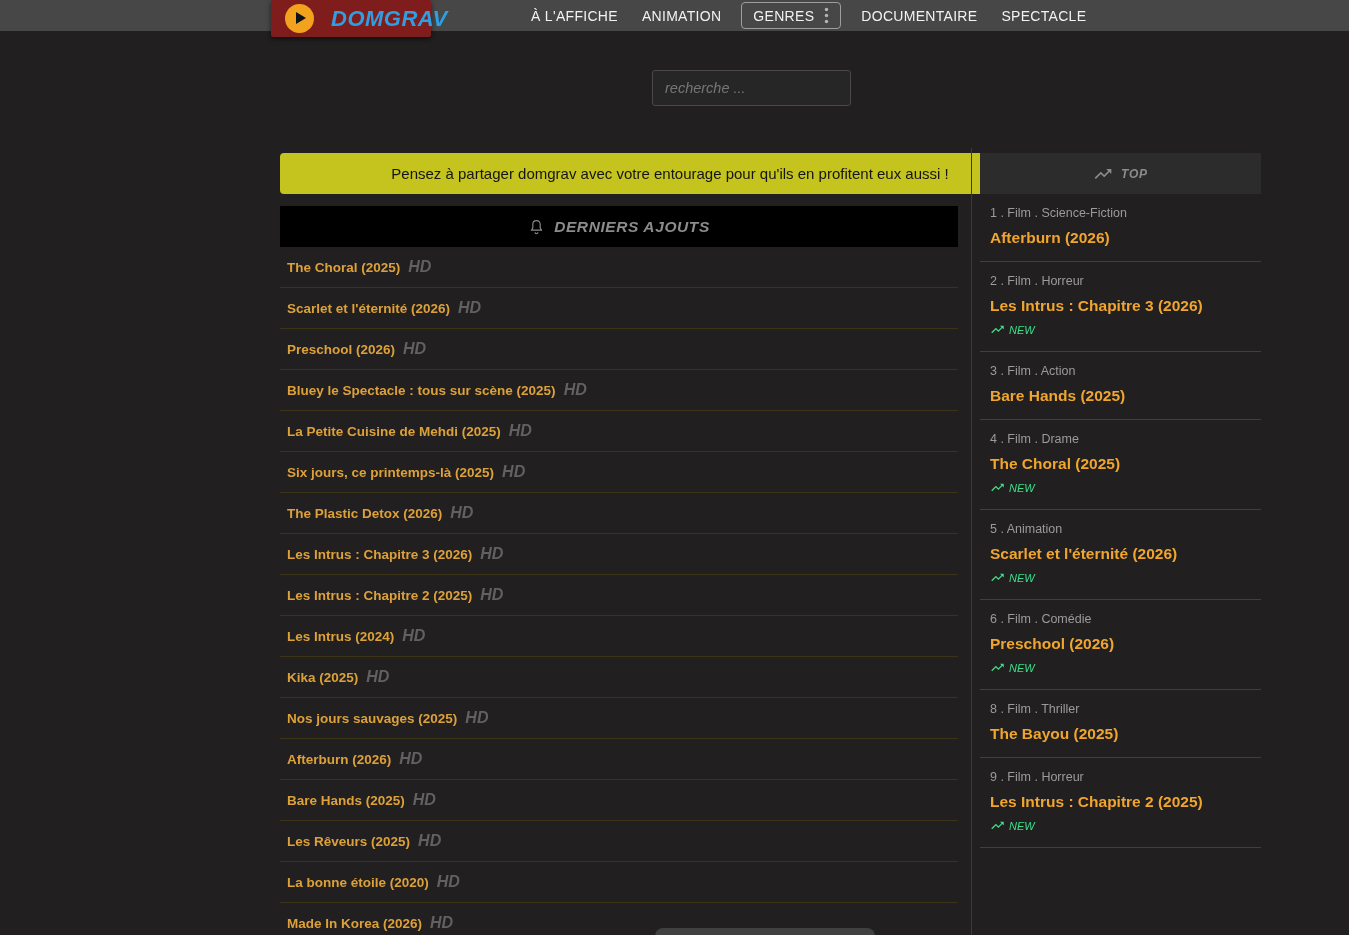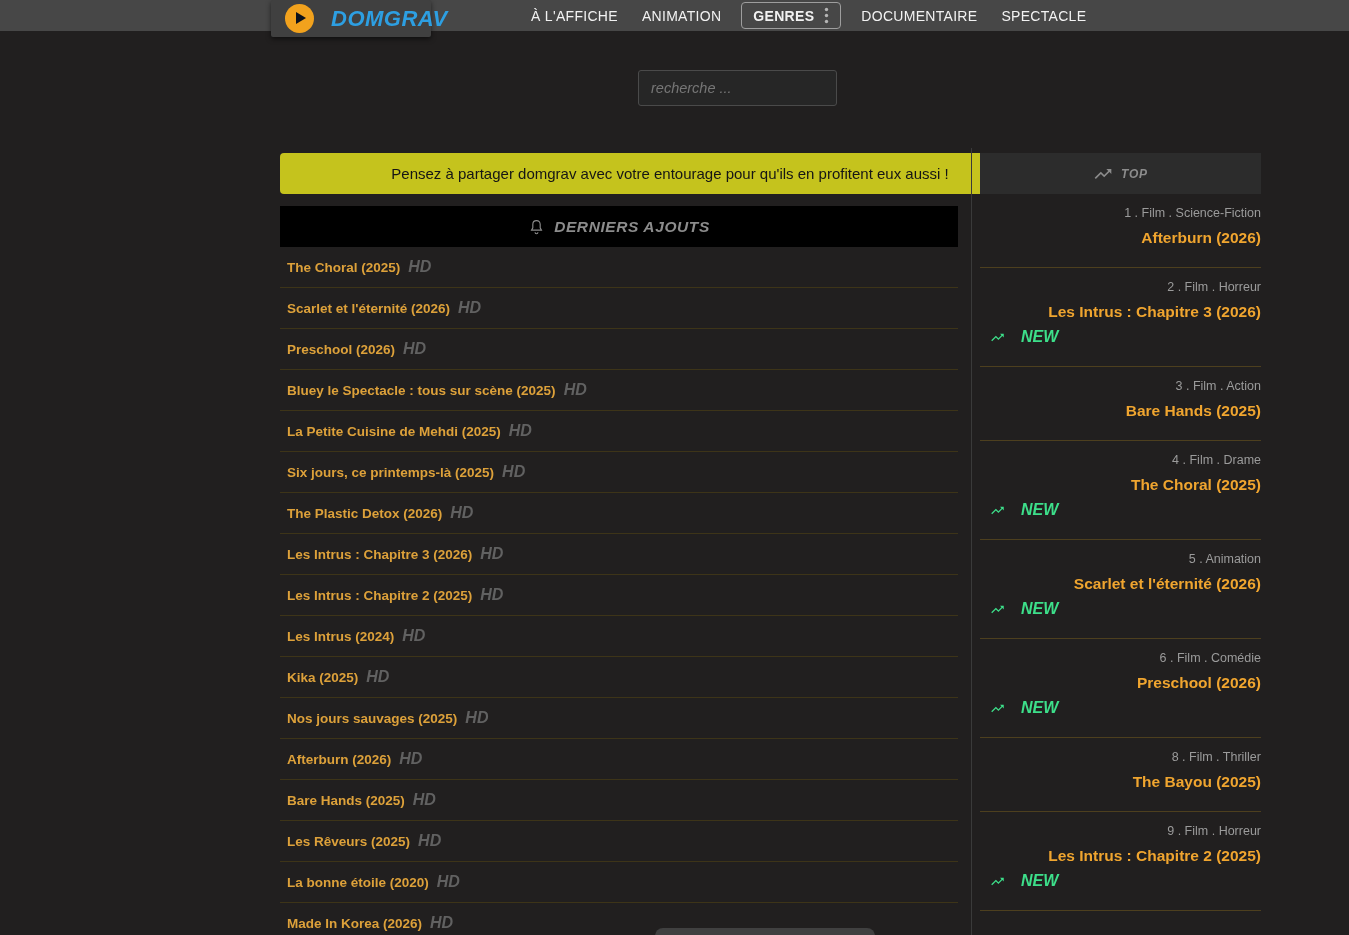--- a/index.html
+++ b/index.html
@@ -2,34 +2,34 @@
 <html><head>
 <meta charset="utf-8">
 <style>
   * { margin:0; padding:0; box-sizing:border-box; }
   html,body { background:#1a1a1a; }
   body { font-family:"Liberation Sans", sans-serif; }
   .page { position:relative; width:1349px; height:935px; background:#211f1f; overflow:hidden; margin:0 auto; }
 
   
   .navbar { position:absolute; left:0; top:0; width:100%; height:31px; background:#474747; }
-  .logo { position:absolute; left:271px; top:0; width:160px; height:37px; background:#404040;
+  .logo { position:absolute; left:271px; top:0; width:160px; height:37px; background:#7f1d1d;
           display:flex; align-items:center; border-radius:2px; box-shadow:0 2px 5px rgba(0,0,0,.55); z-index:5; cursor:pointer; }
   .logo-circle { position:relative; width:29px; height:29px; border-radius:50%; background:#f2a21d; margin-left:14px; flex:0 0 auto; }
   .logo-circle::after { content:""; position:absolute; left:11px; top:8px;
           border-left:10px solid #0c121c; border-top:6.5px solid transparent; border-bottom:6.5px solid transparent; }
   .logo-text { color:#2d9fe2; font-size:22px; font-weight:bold; font-style:italic; margin-left:17px; letter-spacing:.5px; }
   .nav-menu { position:absolute; left:531px; top:0; height:31px; display:flex; align-items:center; gap:24px; }
   .nav-link { color:#f2f2f2; font-size:14px; letter-spacing:.3px; text-decoration:none; cursor:pointer; white-space:nowrap; }
   .genres-box { display:flex; align-items:center; gap:10px; border:1px solid #9e9e9e; border-radius:4px;
-          padding:4px 11px; margin:0 -4px;font-weight:bold; }
+          padding:4px 11px; margin:0 -4px; }
   .kebab { display:block; }
 
   
-  .search-input { position:absolute; left:638px; top:70px; width:199px; height:36px; background:#262626;
+  .search-input { position:absolute; left:652px; top:70px; width:199px; height:36px; background:#262626;
           border:1px solid #4a4a4a; border-radius:3px; color:#b5b5b5; font-style:italic; font-size:14.5px;
           padding:0 12px; font-family:"Liberation Sans", sans-serif; outline:none; }
   .search-input::placeholder { color:#767676; font-style:italic; }
 
   
   .banner { position:absolute; left:280px; top:153px; width:780px; height:41px; background:#c5c31d; border-radius:4px;
           color:#151515; font-size:15px; display:flex; align-items:center; justify-content:center; }
 
   
   .latest-header { position:absolute; left:280px; top:206px; width:678px; height:41px; background:#000000;
@@ -40,26 +40,26 @@
   .movie-row { height:41px; border-bottom:1px solid #3d3418; display:flex; align-items:center; padding-left:7px; gap:8px; }
   .movie-title { color:#dda13a; font-weight:bold; font-size:13.5px; text-decoration:none; cursor:pointer; }
   .hd { color:#616161; font-weight:bold; font-style:italic; font-size:16px; }
 
   
   .v-divider { position:absolute; left:971px; top:148px; width:1px; height:787px; background:#3a3a3a; }
   .sidebar { position:absolute; left:980px; top:153px; width:281px; }
   .top-header { height:41px; background:#2c2c2c; color:#8c8c8c; font-weight:bold; font-style:italic; font-size:12px;
           letter-spacing:.8px; display:flex; align-items:center; justify-content:center; gap:8px; }
   .top-item { padding:12px 0 0 10px; border-bottom:1px solid #4d3f1e; }
-  .top-item { padding-bottom:20px;text-align:right; }
+  .top-item { padding-bottom:14px; }
   .top-meta { color:#9b9b9b; font-size:12.5px; }
   .top-title { display:inline-block; margin-top:9px; color:#f0a52f; font-weight:bold; font-size:15.5px;
           text-decoration:none; cursor:pointer; }
-  .top-badge { margin-top:7px; display:flex; align-items:center; gap:16px; color:#3ddf8a;
-          font-size:16px; font-weight:bold; font-style:italic; }
+  .top-badge { margin-top:7px; display:flex; align-items:center; gap:4px; color:#3ddf8a;
+          font-size:11px; font-weight:normal; font-style:italic; }
   .top-badge svg { color:#3ddf8a; }
 
   
   .bottom-partial { position:absolute; left:655px; top:928px; width:220px; height:10px; background:#404040;
           border-radius:8px 8px 0 0; cursor:pointer; }
 </style>
 </head>
 <body>
 
 <div class="page">

